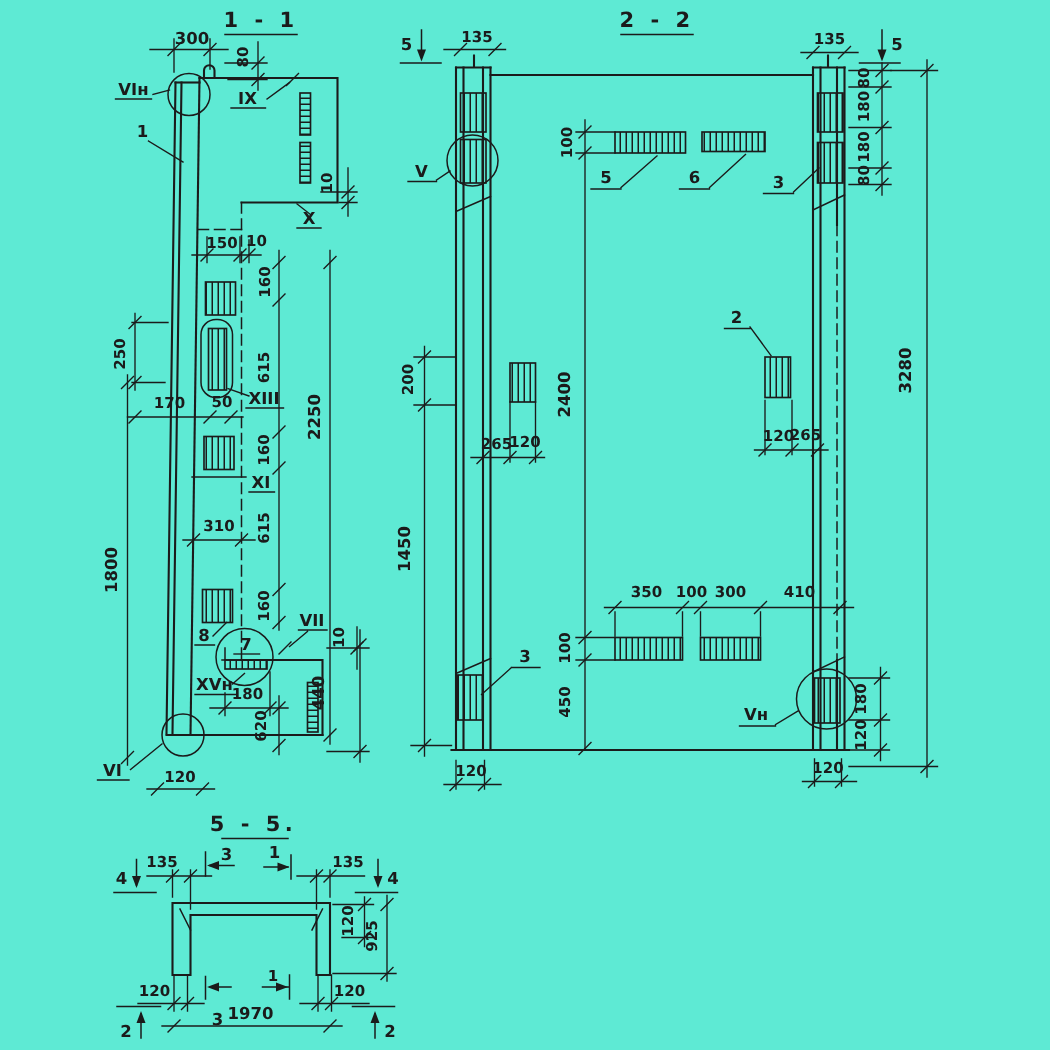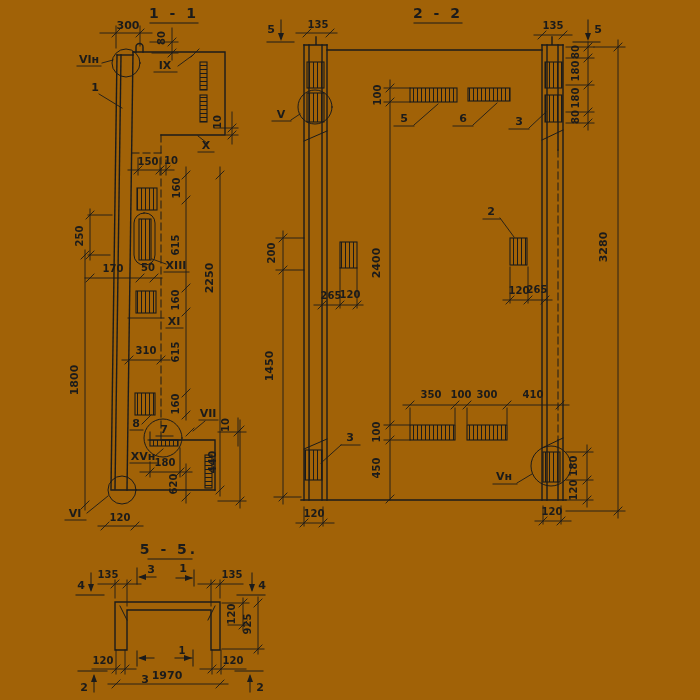--- a/index.html
+++ b/index.html
@@ -1,16 +1,16 @@
 <!DOCTYPE html>
 <html><head>
 <meta charset="utf-8">
 <style>
   html,body{margin:0;padding:0;background:#ffffff;}
-  .page{width:700px;height:700px;background:#a16207;position:relative;overflow:hidden;}
+  .page{width:700px;height:700px;background:#5eead4;position:relative;overflow:hidden;}
   svg{display:block;}
   text{font-family:"DejaVu Sans",sans-serif;fill:#1b1b1b;}
   .t{font-size:11px;font-weight:bold;}
   .ts{font-size:10px;font-weight:bold;}
   .ttl{font-size:14px;font-weight:bold;letter-spacing:3px;}
   .o{stroke:#1b1b1b;stroke-width:1.4;fill:none;stroke-linecap:square;}
   .m{stroke:#1b1b1b;stroke-width:1;fill:none;stroke-linecap:square;}
   .d{stroke:#1b1b1b;stroke-width:.9;fill:none;stroke-linecap:square;}
   .dash{stroke-dasharray:7 4;}
   .hb{stroke:#1b1b1b;stroke-width:1.1;}

